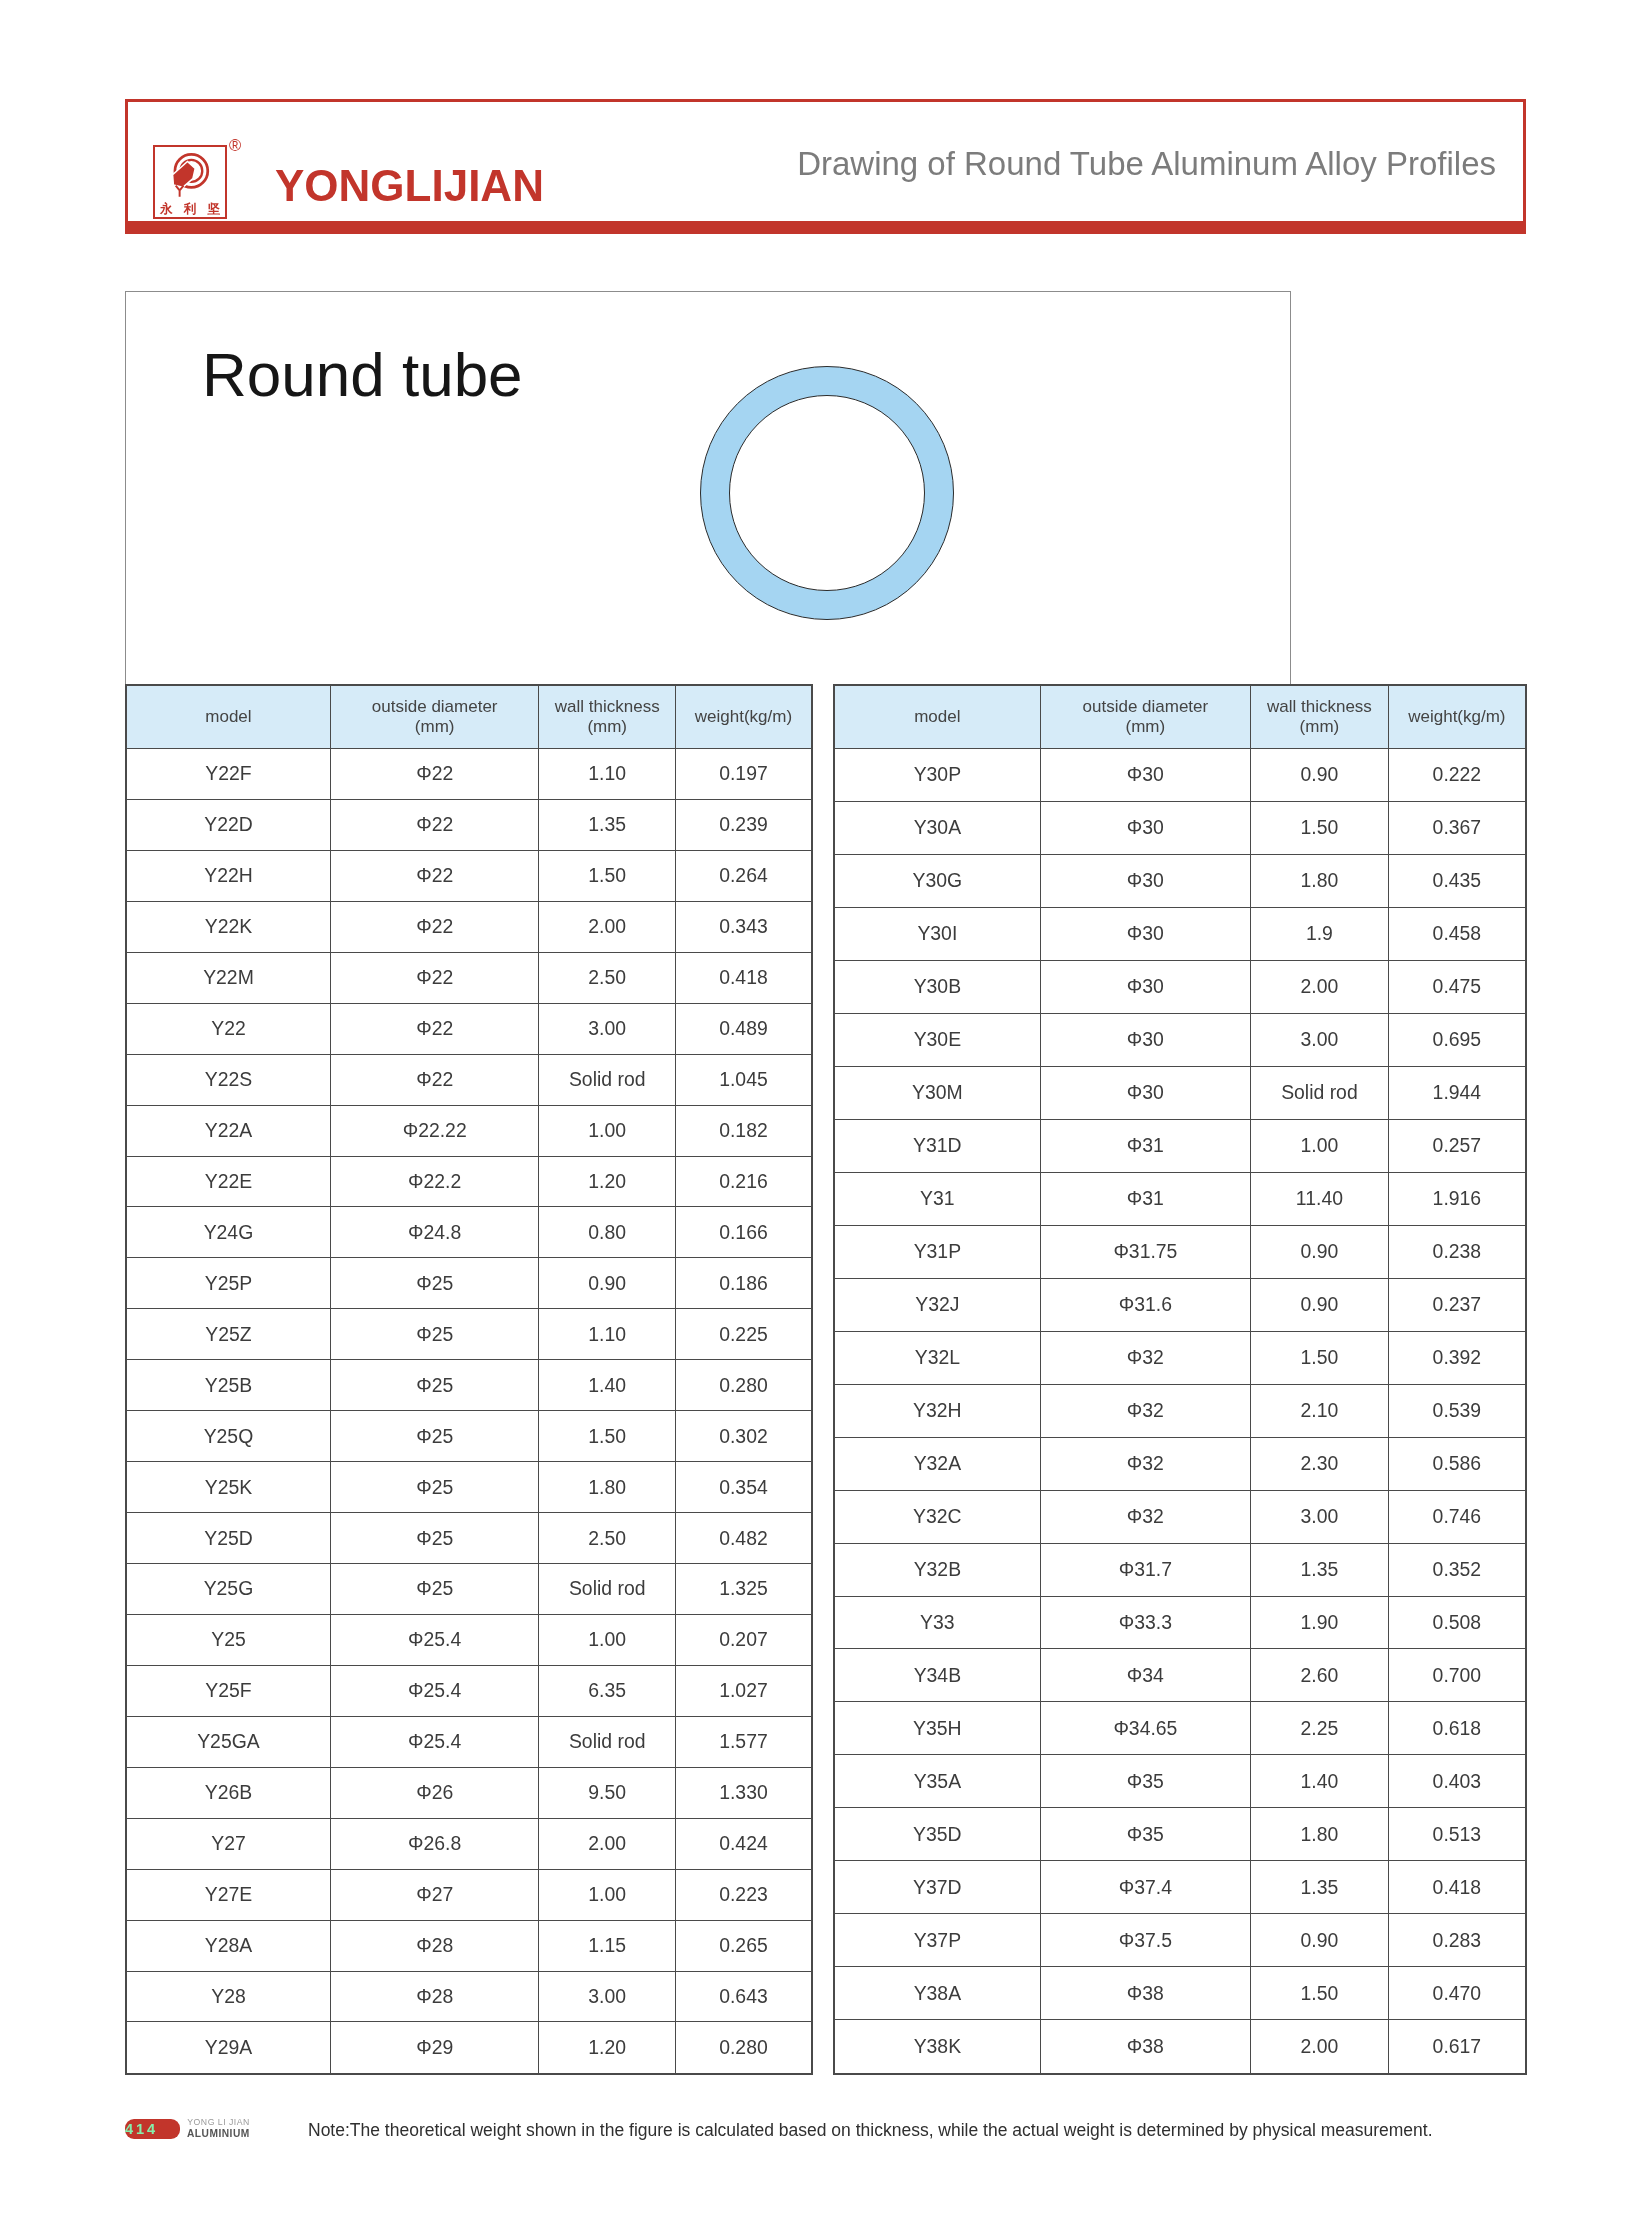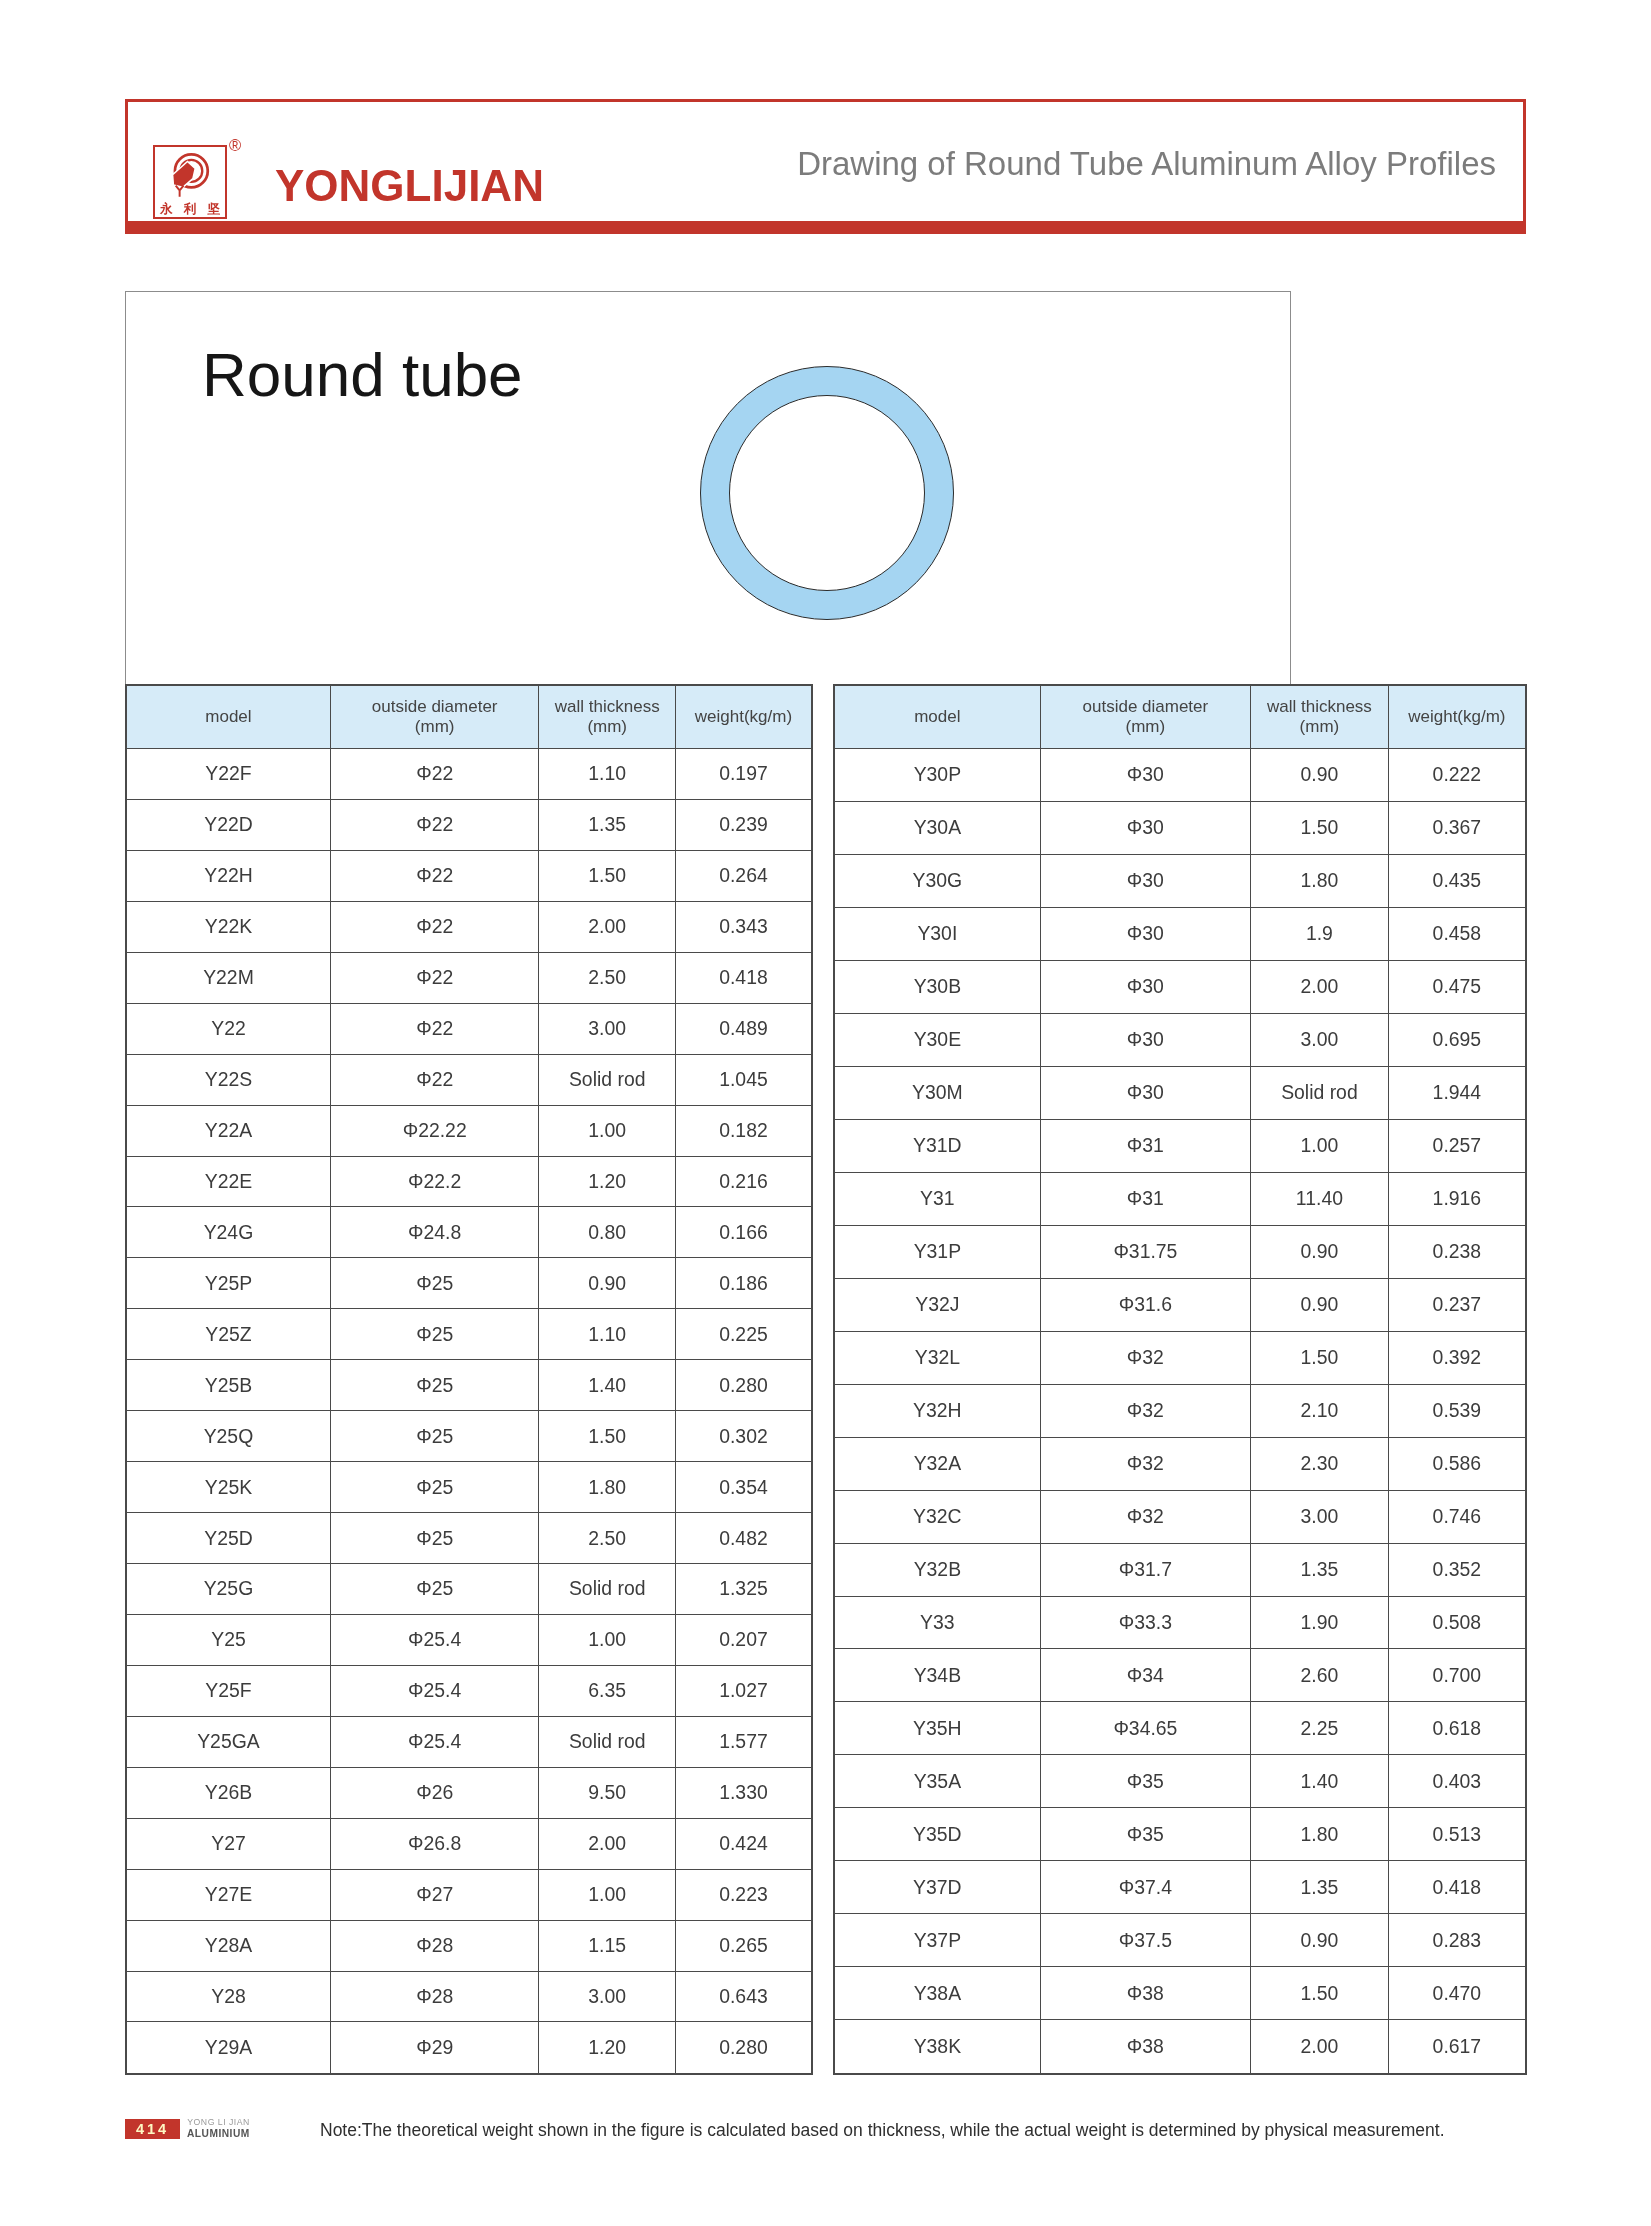--- a/index.html
+++ b/index.html
@@ -71,28 +71,28 @@
     background:#d6ebf8; font-weight:400; font-size:17px; line-height:1.2;
     height:62px; color:#444444;
   }
   table.spec td { font-size:19.4px; }
   .th-l2:empty { display:none; }
   .th-l2 { display:block; }
   .th-l1 { display:block; }
   
   .page-badge {
     position:absolute; left:125px; top:2119px; width:55px; height:20.4px;
-    background:#c2352b; color:#fef9c3; font-size:14.6px; font-weight:bold;
-    letter-spacing:2.9px; text-align:center; line-height:20.4px;
+    background:#c2352b; color:#86efac; font-size:14.6px; font-weight:bold;
+    letter-spacing:2.9px; line-height:20.4px;border-radius:9px;
   }
   .footer-brand { position:absolute; left:187px; top:2118px; line-height:1;text-align:right; }
   .footer-brand-top { font-size:8.7px; color:#9a9a9a; letter-spacing:0.5px; display:block; }
   .footer-brand-bottom { font-size:10.2px; color:#555555; font-weight:bold; letter-spacing:0.5px; display:block; margin-top:1.9px; }
   .footer-note {
-    position:absolute; left:320px; top:2121px; font-size:17.5px; color:#2f2f2f;
+    position:absolute; left:308px; top:2121px; font-size:17.5px; color:#2f2f2f;
     line-height:1.1;
   }
 </style>
 </head>
 <body>
 
 <div class="page">
 
   <div class="header-box">
     <div class="logo-square">

